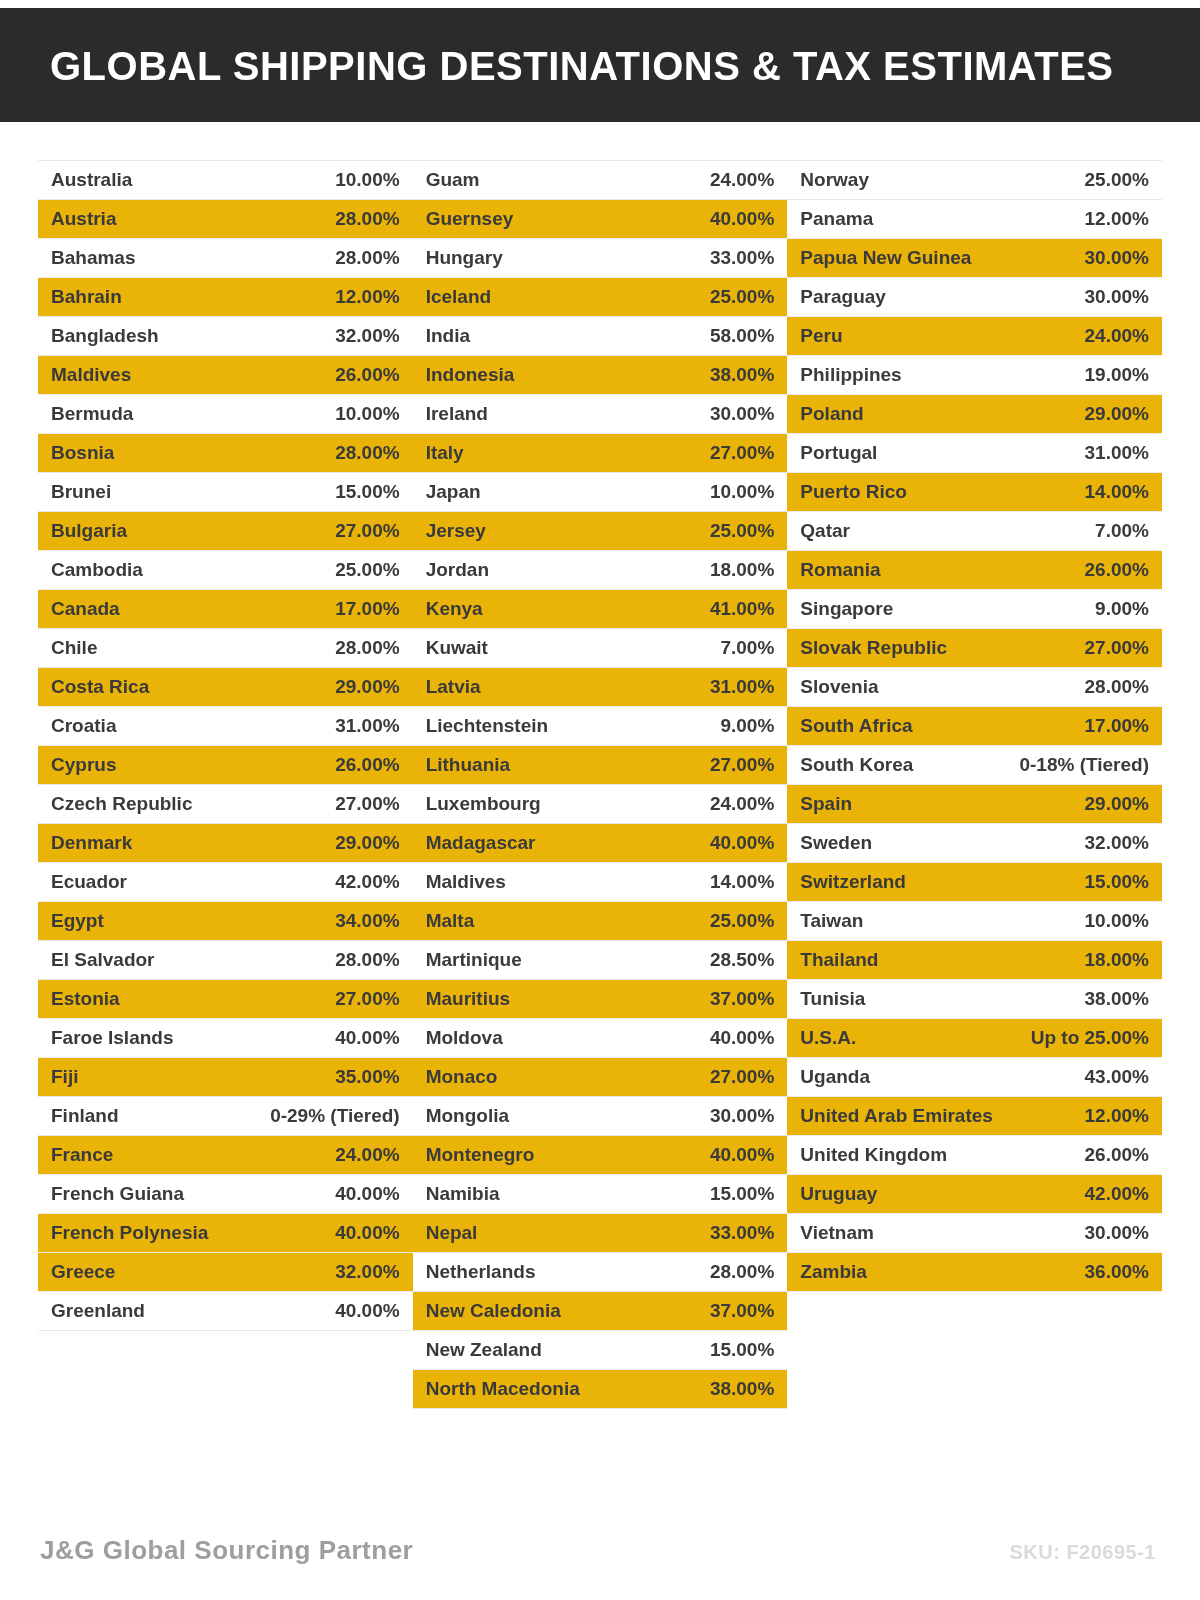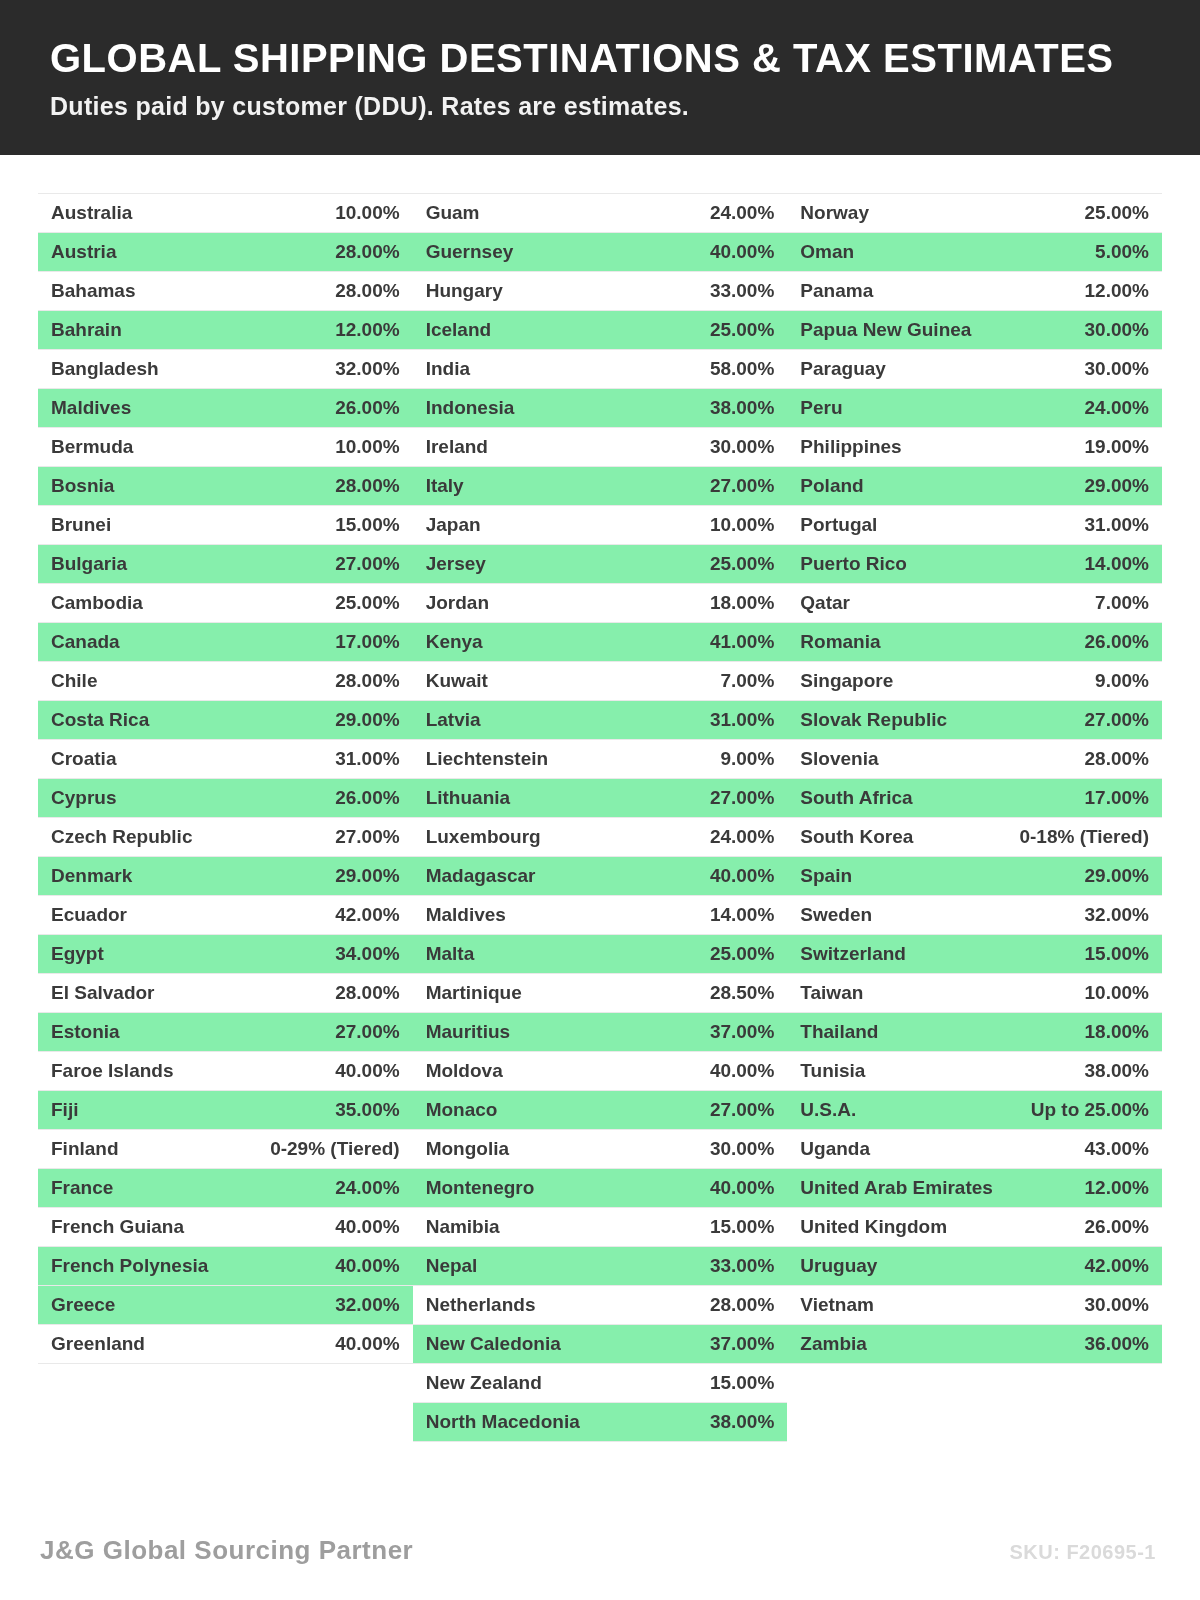--- a/index.html
+++ b/index.html
@@ -6,20 +6,21 @@
   html, body {
     width: 1200px; height: 1600px;
     background: #ffffff;
     font-family: "Liberation Sans", "DejaVu Sans", sans-serif;
   }
   .page {
     width: 1200px; height: 1600px;
     position: relative;
     background: #ffffff;
     overflow: hidden;
+    padding-top: 8px;
   }
   .header {
     background: #2b2b2b;
     color: #ffffff;
     padding: 36px 50px 34px 50px;
   }
   .header .title {
     font-size: 40px;
     font-weight: 800;
     letter-spacing: 0.5px;
@@ -46,21 +47,21 @@
     justify-content: space-between;
     align-items: center;
     padding: 8px 13px;
     min-height: 39px;
     border-bottom: 1px solid #e9e9e9;
     font-size: 19px;
     font-weight: 700;
     color: #3a3a3a;
     background: #ffffff;
   }
-  .row.alt { background: #86efac; }
+  .row.alt { background: #eab308; }
   .country { white-space: nowrap; }
   .rate { white-space: nowrap; text-align: right; margin-left: 10px; }
   .footer {
     position: absolute;
     left: 0; right: 0; bottom: 34px;
     display: flex;
     justify-content: space-between;
     align-items: baseline;
     padding: 0 44px 0 40px;
   }
@@ -78,21 +79,20 @@
     margin-left: 22px;
   }
 </style>
 </head>
 <body>
 
 <div class="page">
 
   <header class="header">
     <h1 class="title">GLOBAL SHIPPING DESTINATIONS &amp; TAX ESTIMATES</h1>
-    <p class="subtitle">Duties paid by customer (DDU). Rates are estimates.</p>
   </header>
 
   <main class="table-area">
     <div class="col">
         <div class="row">
           <span class="country">Australia</span>
           <span class="rate">10.00%</span>
         </div>
         <div class="row alt">
           <span class="country">Austria</span>
@@ -338,24 +338,20 @@
         </div>
         <div class="row alt">
           <span class="country">North Macedonia</span>
           <span class="rate">38.00%</span>
         </div>
       </div>
     <div class="col">
         <div class="row">
           <span class="country">Norway</span>
           <span class="rate">25.00%</span>
-        </div>
-        <div class="row alt">
-          <span class="country">Oman</span>
-          <span class="rate">5.00%</span>
         </div>
         <div class="row">
           <span class="country">Panama</span>
           <span class="rate">12.00%</span>
         </div>
         <div class="row alt">
           <span class="country">Papua New Guinea</span>
           <span class="rate">30.00%</span>
         </div>
         <div class="row">

